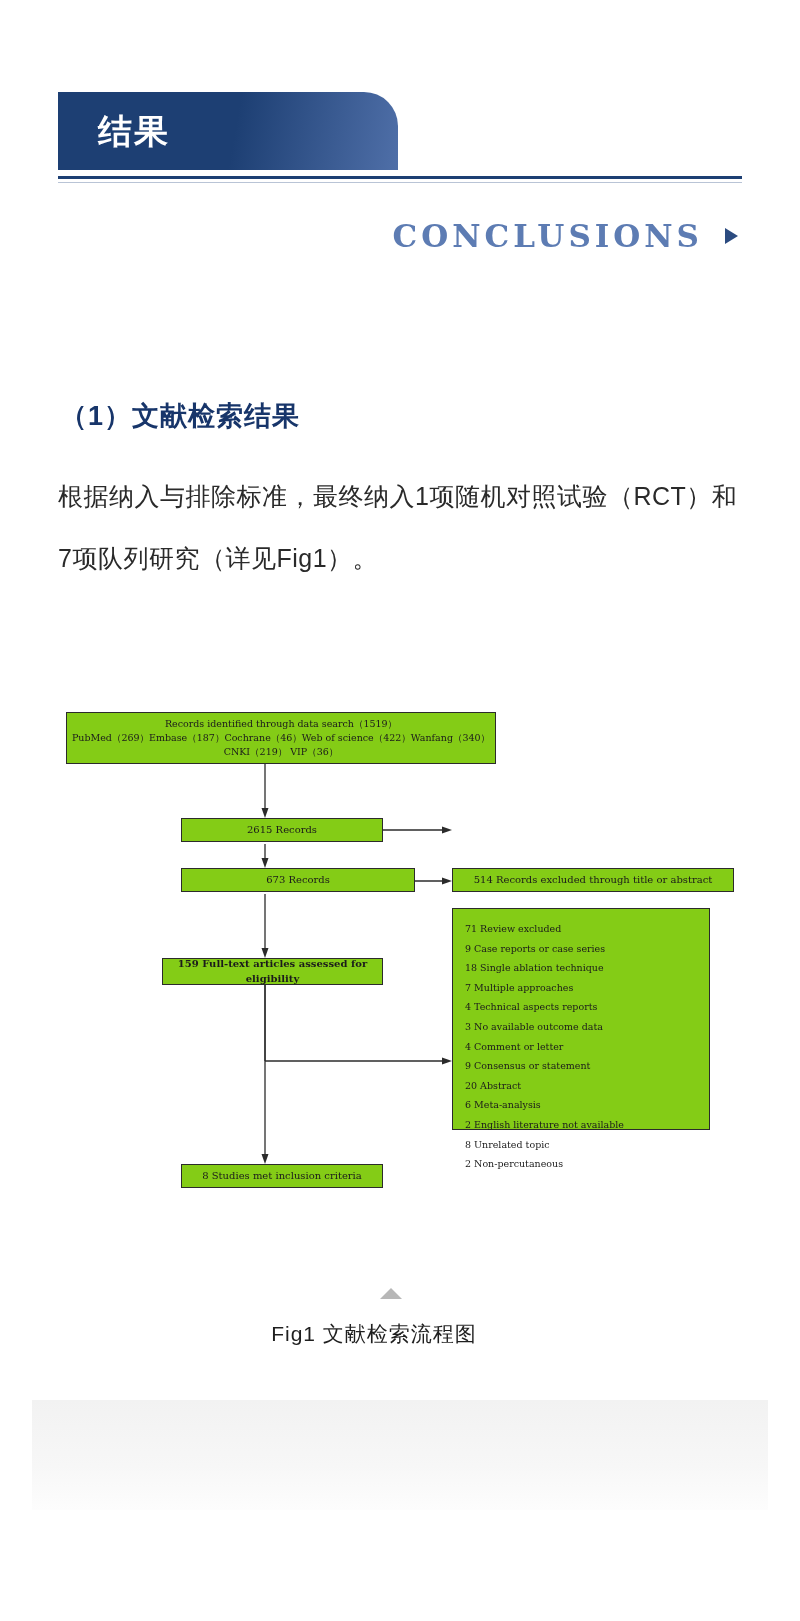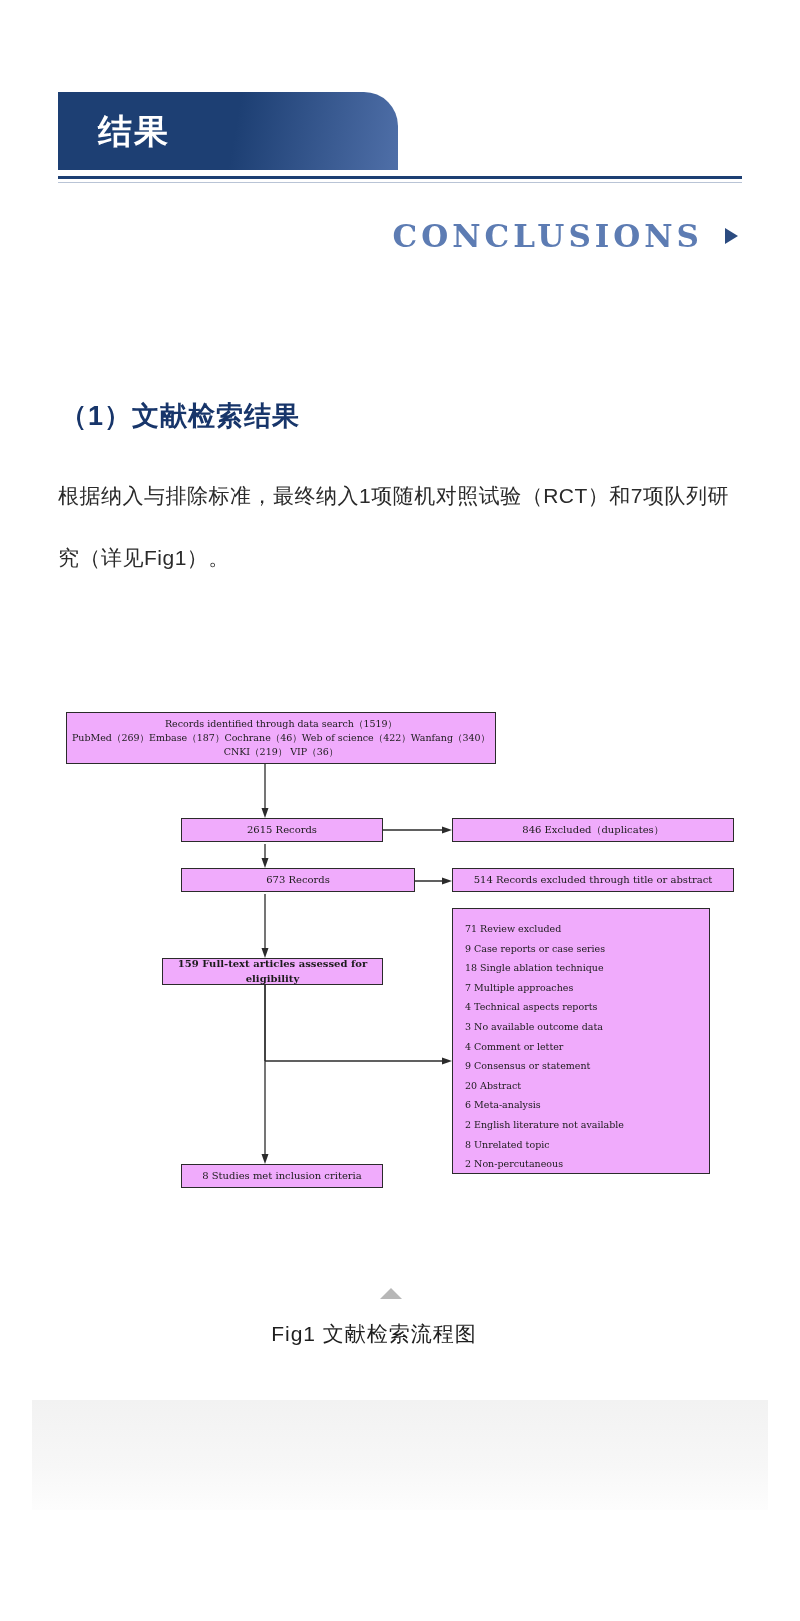--- a/index.html
+++ b/index.html
@@ -96,21 +96,21 @@
     font-size: 27px;
     font-weight: bold;
     letter-spacing: 1px;
   }
   .body-text {
     position: absolute;
     left: 58px;
     top: 465px;
     width: 690px;
     color: #2a2a2a;
-    font-size: 21px;
+    font-size: 25px;
     line-height: 62px;
     letter-spacing: 0.5px;
   }
 
   
   .figure {
     position: absolute;
     left: 62px;
     top: 700px;
     width: 676px;
@@ -120,21 +120,21 @@
   .fig-canvas {
     position: absolute;
     left: 0;
     top: 0;
     width: 676px;
     height: 520px;
   }
   .fbox {
     position: absolute;
     border: 1px solid #2b2b2b;
-    background: #f0abfc;
+    background: #84cc16;
     box-sizing: border-box;
     font-family: "DejaVu Serif", serif;
     color: #1b1b1b;
     display: flex;
     align-items: center;
     justify-content: center;
     text-align: center;
     line-height: 1.45;
   }
   .fbox.left-align {
@@ -241,37 +241,34 @@
       <div>Records identified through data search（1519）</div>
       <div>PubMed（269）Embase（187）Cochrane（46）Web of science（422）Wanfang（340）</div>
       <div>CNKI（219）    VIP（36）</div>
     </div>
   </div>
 
   <div class="fbox" style="left:119px; top:118px; width:202px; height:24px; font-size:10px;">
     <span>2615 Records</span>
   </div>
 
-  <div class="fbox" style="left:390px; top:118px; width:282px; height:24px; font-size:10px;">
-    <span>846 Excluded（duplicates）</span>
-  </div>
 
   <div class="fbox" style="left:119px; top:168px; width:234px; height:24px; font-size:10px;">
     <span>673 Records</span>
   </div>
 
   <div class="fbox" style="left:390px; top:168px; width:282px; height:24px; font-size:10px;">
     <span>514 Records excluded through title or abstract</span>
   </div>
 
   <div class="fbox" style="left:100px; top:258px; width:221px; height:27px; font-size:10px;font-weight:bold;">
     <span>159 Full-text articles assessed for eligibility</span>
   </div>
 
-  <div class="fbox left-align" style="left:390px; top:208px; width:258px; height:266px; padding:10px 12px;">
+  <div class="fbox left-align" style="left:390px; top:208px; width:258px; height:222px; padding:10px 12px;">
     <div class="excl-list">
       <div>71 Review excluded</div>
       <div>9 Case reports or case series</div>
       <div>18 Single ablation technique</div>
       <div>7 Multiple approaches</div>
       <div>4 Technical aspects reports</div>
       <div>3 No available outcome data</div>
       <div>4 Comment or letter</div>
       <div>9 Consensus or statement</div>
       <div>20 Abstract</div>

